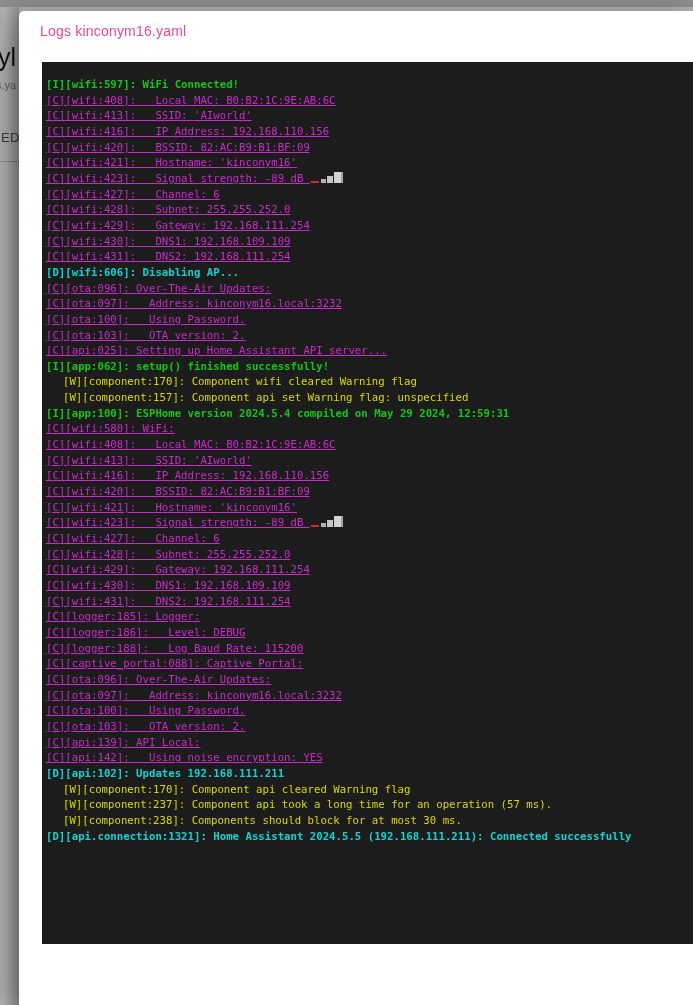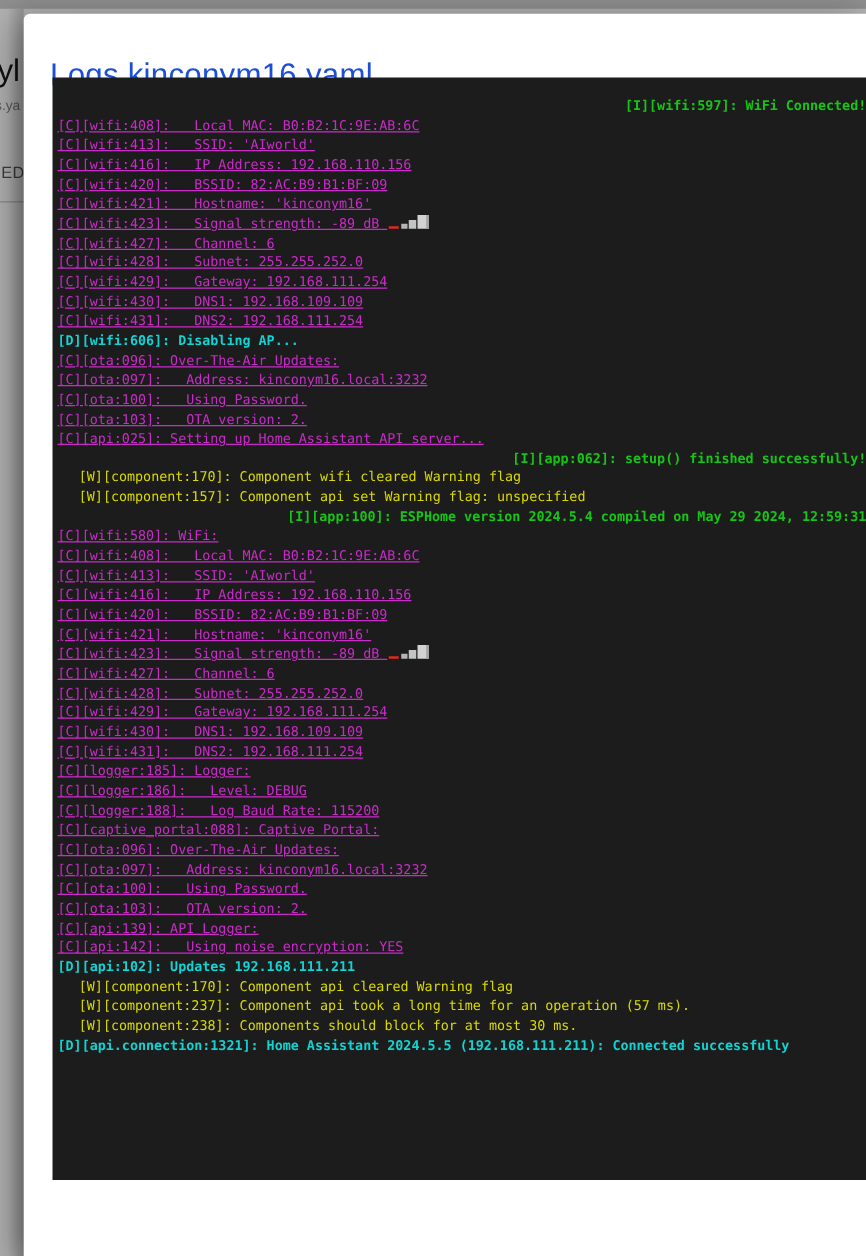--- a/index.html
+++ b/index.html
@@ -18,33 +18,33 @@
   .bg-divider{position:absolute;left:0;top:154px;width:19px;height:1px;background:#8a8a8a;}
   .bg-shade{position:absolute;left:0;top:0;width:19px;height:998px;
     background:linear-gradient(to right, rgba(0,0,0,0) 30%, rgba(0,0,0,0.16) 100%);}
   
   .dialog{
     position:absolute;left:19px;top:11px;width:674px;height:994px;
     background:#ffffff;border-radius:5px 0 0 0;
     box-shadow:0 11px 15px -7px rgba(0,0,0,.25), 0 24px 38px 3px rgba(0,0,0,.18), -8px 0 24px rgba(0,0,0,.22);
   }
   .dialog-title{
-    position:absolute;left:21px;top:35px;
-    font-size:25px;color:#1d4ed8;letter-spacing:.2px;white-space:nowrap;
+    position:absolute;left:21px;top:12px;
+    font-size:14px;color:#ec4899;letter-spacing:.2px;white-space:nowrap;
   }
   .console{
     position:absolute;left:23px;top:51px;width:calc(100% - 23px);height:882px;
     background:#1c1c1c;box-sizing:border-box;
     padding:15px 0 0 4px;
     overflow:hidden;
     font-family:"DejaVu Sans Mono",monospace;
     font-size:10.7px;line-height:15.65px;
   }
   .ln{white-space:pre;}
-  .lv-I{color:var(--c-info);font-weight:bold;text-align:right;}
+  .lv-I{color:var(--c-info);font-weight:bold;}
   .lv-W{color:var(--c-warn);font-weight:normal;margin-left:17px;}
   .lv-D{color:var(--c-debug);font-weight:bold;}
   .lv-C{color:var(--c-config);text-decoration:underline;}
   
   .sig{display:inline-flex;align-items:flex-end;height:12px;vertical-align:-1px;margin-left:1px;}
   .sig .r{width:8px;height:2px;background:#e0281e;margin-right:2px;}
   .sig .b1{width:5px;height:4px;background:#b5b5b5;margin-right:1px;}
   .sig .b2{width:6px;height:7px;background:#c4c4c4;margin-right:1px;}
   .sig .b3{width:7px;height:11px;background:#d2d2d2;border-right:2px solid #a3a3a3;}
 </style>
@@ -99,21 +99,21 @@
       <div class="ln lv-C"><span>[C][wifi:430]:   DNS1: 192.168.109.109</span></div>
       <div class="ln lv-C"><span>[C][wifi:431]:   DNS2: 192.168.111.254</span></div>
       <div class="ln lv-C"><span>[C][logger:185]: Logger:</span></div>
       <div class="ln lv-C"><span>[C][logger:186]:   Level: DEBUG</span></div>
       <div class="ln lv-C"><span>[C][logger:188]:   Log Baud Rate: 115200</span></div>
       <div class="ln lv-C"><span>[C][captive_portal:088]: Captive Portal:</span></div>
       <div class="ln lv-C"><span>[C][ota:096]: Over-The-Air Updates:</span></div>
       <div class="ln lv-C"><span>[C][ota:097]:   Address: kinconym16.local:3232</span></div>
       <div class="ln lv-C"><span>[C][ota:100]:   Using Password.</span></div>
       <div class="ln lv-C"><span>[C][ota:103]:   OTA version: 2.</span></div>
-      <div class="ln lv-C"><span>[C][api:139]: API Logger:</span></div>
+      <div class="ln lv-C"><span>[C][api:139]: API Local:</span></div>
       <div class="ln lv-C"><span>[C][api:142]:   Using noise encryption: YES</span></div>
       <div class="ln lv-D"><span>[D][api:102]: Updates 192.168.111.211</span></div>
       <div class="ln lv-W"><span>[W][component:170]: Component api cleared Warning flag</span></div>
       <div class="ln lv-W"><span>[W][component:237]: Component api took a long time for an operation (57 ms).</span></div>
       <div class="ln lv-W"><span>[W][component:238]: Components should block for at most 30 ms.</span></div>
       <div class="ln lv-D"><span>[D][api.connection:1321]: Home Assistant 2024.5.5 (192.168.111.211): Connected successfully</span></div>
     </div>
 </div>
 
 </body></html>

